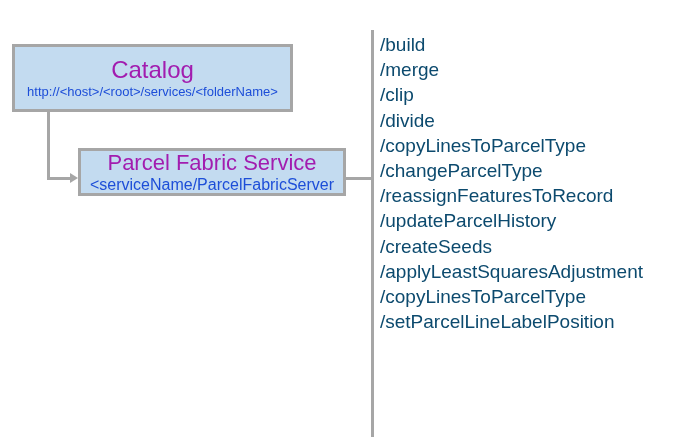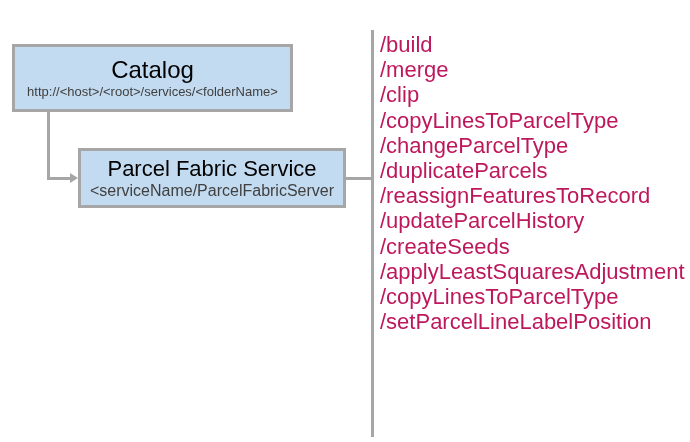--- a/index.html
+++ b/index.html
@@ -25,26 +25,26 @@
     position: absolute;
     background: #c3dbf0;
     border: 3px solid #a6a6a6;
     box-sizing: border-box;
     display: flex;
     flex-direction: column;
     align-items: center;
     justify-content: center;
   }
   .node-title {
-    color: #000000;
+    color: #a21caf;
     line-height: 1.1;
     white-space: nowrap;
   }
   .node-subtitle {
-    color: #404040;
+    color: #1d4ed8;
     line-height: 1.1;
     white-space: nowrap;
   }
 
   #catalog-box {
     left: 12px;
     top: 44px;
     width: 281px;
     height: 68px;
   }
@@ -53,21 +53,21 @@
     margin-bottom: 2px;
   }
   #catalog-box .node-subtitle {
     font-size: 13px;
   }
 
   #parcel-fabric-box {
     left: 78px;
     top: 148px;
     width: 268px;
-    height: 60px;
+    height: 48px;
   }
   #parcel-fabric-box .node-title {
     font-size: 22px;
     margin-bottom: 1px;
   }
   #parcel-fabric-box .node-subtitle {
     font-size: 16px;
   }
 
   
@@ -119,22 +119,22 @@
   #operations-list {
     position: absolute;
     left: 380px;
     top: 32px;
     width: 305px;
     list-style: none;
     margin: 0;
     padding: 0;
   }
   #operations-list li {
-    color: #be185d;
-    font-size: 22px;
+    color: #0c4a6e;
+    font-size: 19px;
     line-height: 25.2px;
     white-space: nowrap;
   }
 </style>
 </head>
 <body>
 
 <div id="diagram">
 
   <div class="node-box" id="catalog-box">
@@ -151,23 +151,23 @@
     <div class="node-subtitle">&lt;serviceName/ParcelFabricServer</div>
   </div>
 
   <div class="conn" id="conn-stub"></div>
   <div class="conn" id="operations-rail"></div>
 
   <ul id="operations-list">
       <li>/build</li>
       <li>/merge</li>
       <li>/clip</li>
+      <li>/divide</li>
       <li>/copyLinesToParcelType</li>
       <li>/changeParcelType</li>
-      <li>/duplicateParcels</li>
       <li>/reassignFeaturesToRecord</li>
       <li>/updateParcelHistory</li>
       <li>/createSeeds</li>
       <li>/applyLeastSquaresAdjustment</li>
       <li>/copyLinesToParcelType</li>
       <li>/setParcelLineLabelPosition</li>
     </ul>
 
 </div>
 

